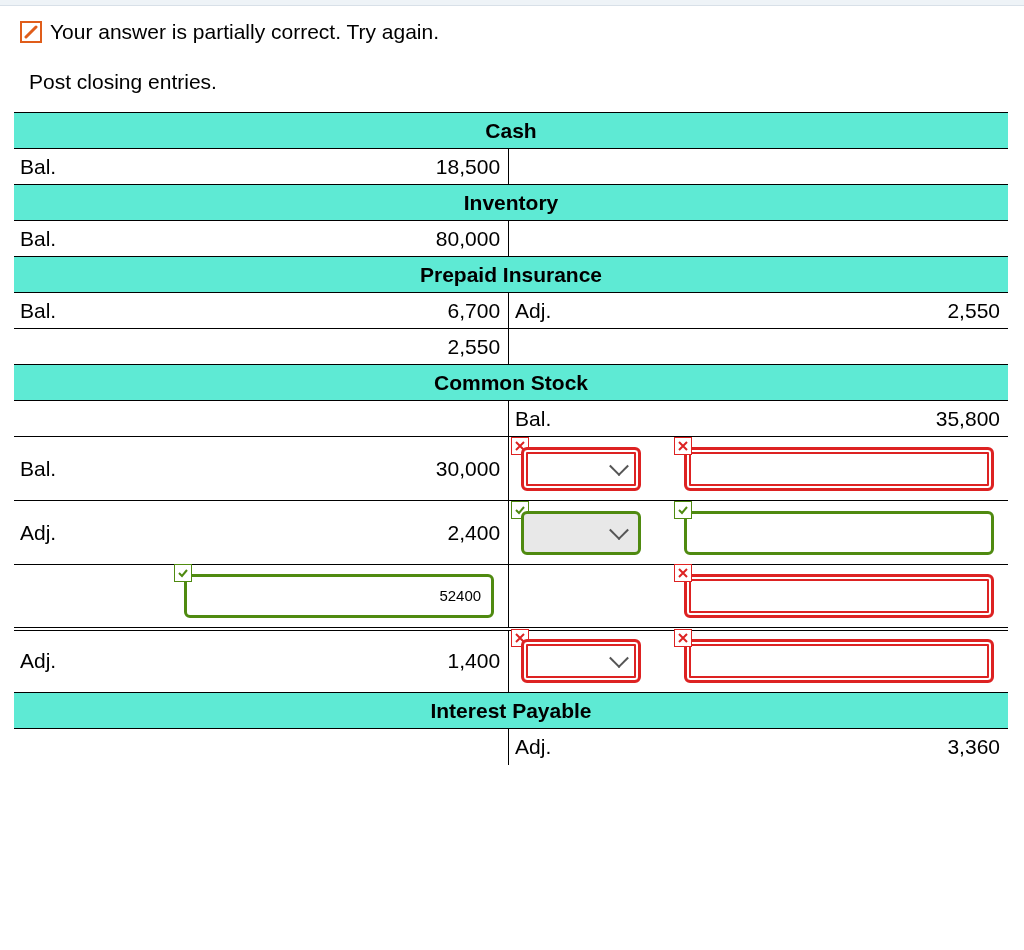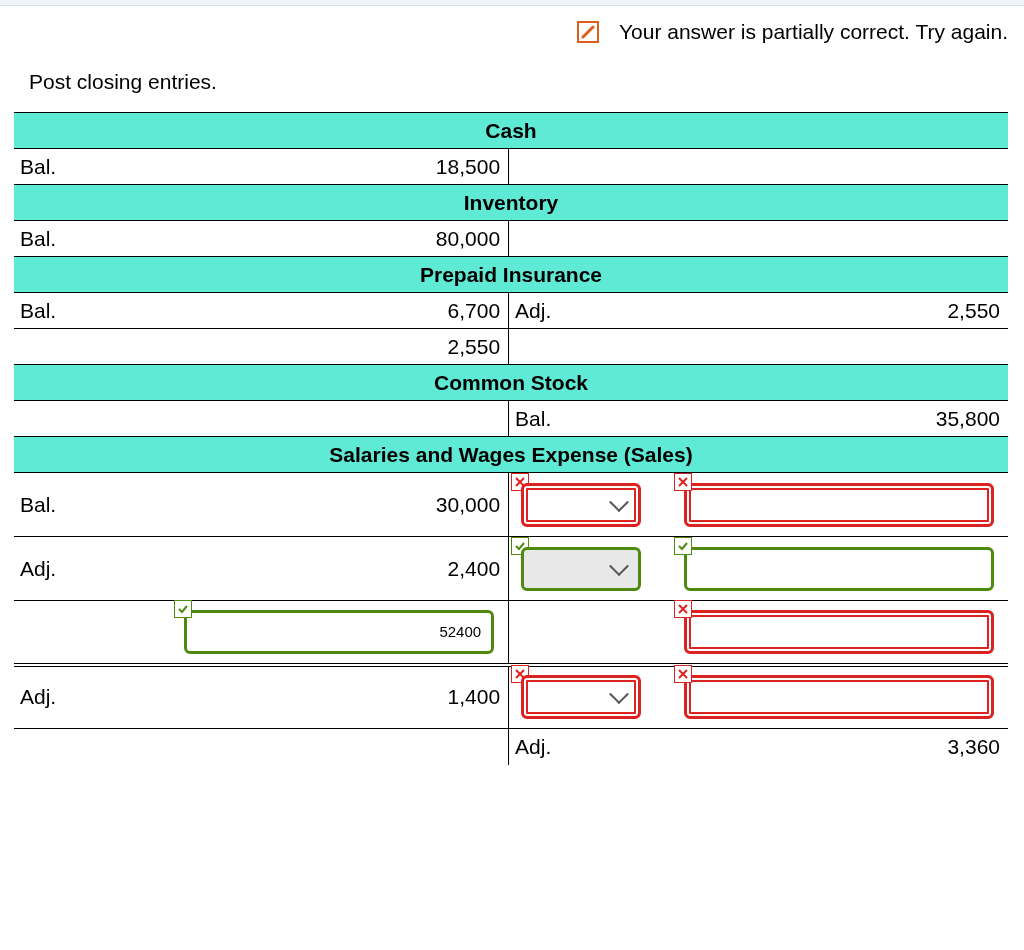--- a/index.html
+++ b/index.html
@@ -13,23 +13,22 @@
     width: 1024px;
   }
   .topbar {
     background: #eef3f7;
     height: 6px;
     border-bottom: 1px solid #d8e0e8;
   }
   .feedback {
     display: flex;
     align-items: center;
-    gap: 20px;
+    gap: 8px;
     padding: 14px 16px 8px 20px;
-    justify-content: flex-end;
   }
   .feedback-icon {
     width: 22px;
     height: 22px;
     border: 2px solid #e05d1a;
     display: flex;
     align-items: center;
     justify-content: center;
     background: #fff;
   }
@@ -182,23 +181,20 @@
   <tr class="acct-head">
         <td colspan="4">Common Stock</td>
       </tr>
   <tr class="row">
     <td class="col-dleft"></td>
     <td class="col-dright"></td>
     <td class="col-cleft">Bal.</td>
     <td class="col-cright">35,800</td>
   </tr>
 
-  <tr class="acct-head">
-        <td colspan="4">Salaries and Wages Expense (Sales)</td>
-      </tr>
   <tr class="tallrow">
     <td class="col-dleft">Bal.</td>
     <td class="col-dright">30,000</td>
     <td class="col-cleft">
       <div class="cell-flex">
         <span class="inputwrap wrong">
           <span class="badge">
                 <svg width="10" height="10" viewBox="0 0 10 10">
                   <path d="M1 1 L9 9 M9 1 L1 9" stroke="#d22" stroke-width="2"></path>
                 </svg>
@@ -299,20 +295,23 @@
                 <svg width="10" height="10" viewBox="0 0 10 10">
                   <path d="M1 1 L9 9 M9 1 L1 9" stroke="#d22" stroke-width="2"></path>
                 </svg>
               </span>
           <span class="fakeinput" style="width:310px"></span>
         </span>
       </div>
     </td>
   </tr>
 
+  <tr class="acct-head">
+        <td colspan="4">Interest Payable</td>
+      </tr>
   <tr class="row noborder">
     <td class="col-dleft"></td>
     <td class="col-dright"></td>
     <td class="col-cleft">Adj.</td>
     <td class="col-cright">3,360</td>
   </tr>
 </tbody>
   </table>
 
 </body></html>

